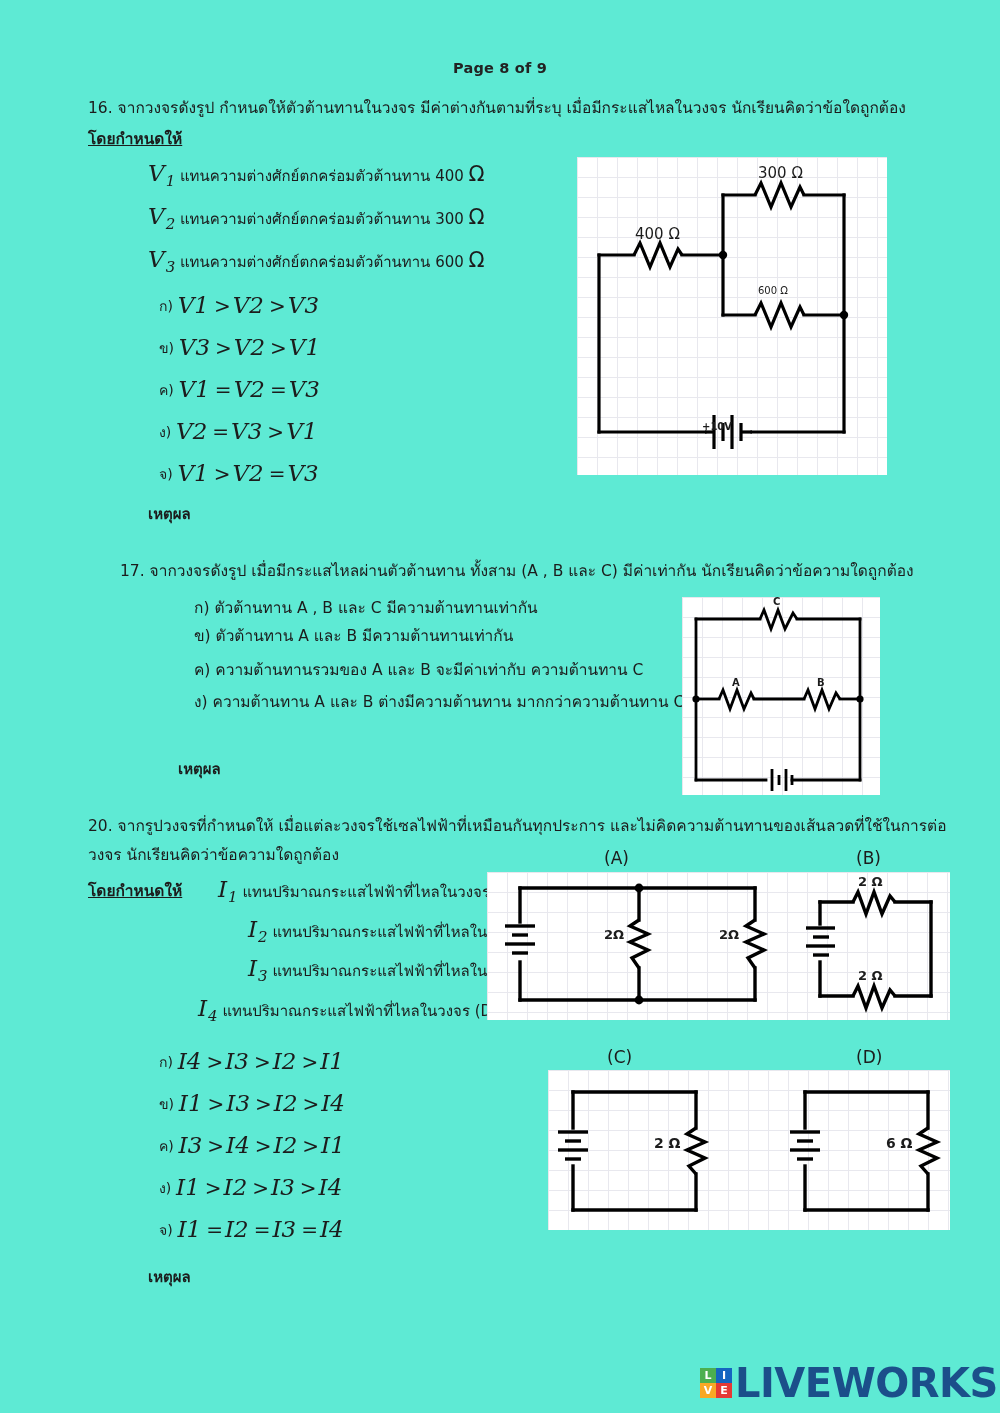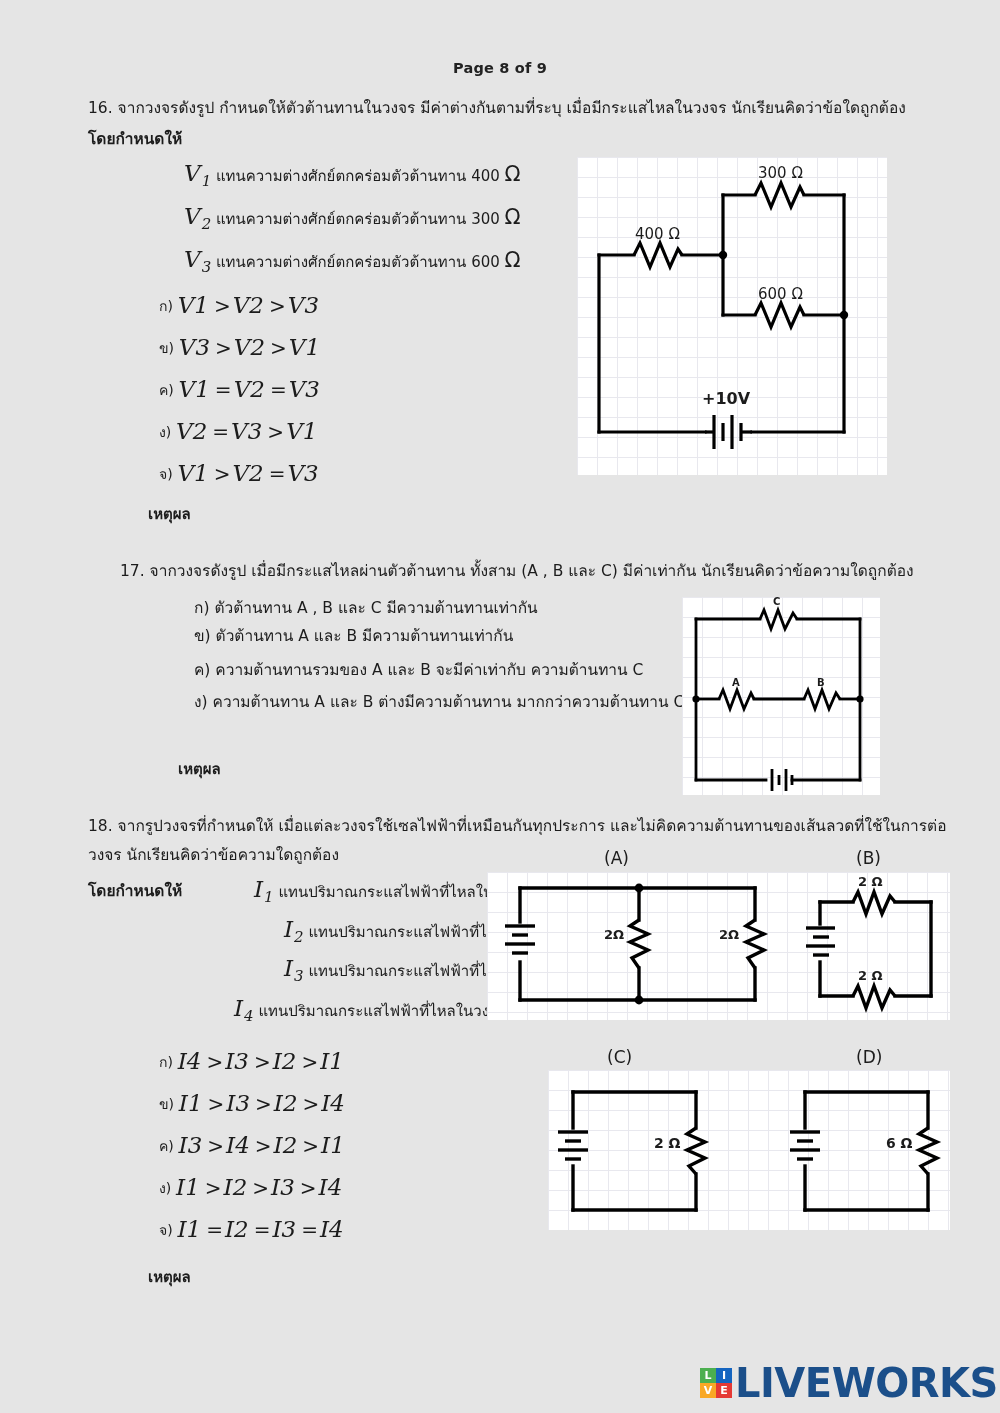--- a/index.html
+++ b/index.html
@@ -11,40 +11,40 @@
     width: 1000px;
     height: 1413px;
     position: relative;
     font-family: "DejaVu Sans", "Liberation Sans", sans-serif;
     color: #1a1a1a;
     overflow: hidden;
   }
   .page {
     position: absolute;
     inset: 0;
-    background: #e5e5e5;
+    background: #5eead4;
   }
   .page-header {
     position: absolute;
     top: 60px;
     left: 0;
     width: 1000px;
     text-align: center;
     font-size: 14.5px;
     font-weight: bold;
     color: #222;
     letter-spacing: 0.2px;
   }
   .qtext {
     position: absolute;
     font-size: 15.5px;
     line-height: 1.52;
     color: #1c1c1c;
   }
-  .bold { font-weight: bold; }
+  .bold { font-weight: bold; text-decoration: underline; }
   .choice {
     position: absolute;
     font-size: 15px;
     color: #1c1c1c;
     white-space: nowrap;
     margin-left: 11px;
   }
   .thai-lead { font-size: 14px; vertical-align: 2px; }
   .var {
     font-family: "DejaVu Serif", "Liberation Serif", serif;
@@ -61,21 +61,20 @@
     font-family: "DejaVu Serif", "Liberation Serif", serif;
     font-size: 20px;
     margin: 0 2px 0 5px;
     font-style: normal;
   }
   .defline {
     position: absolute;
     font-size: 15px;
     white-space: nowrap;
     color: #1c1c1c;
-    margin-left: 36px;
   }
   .omega {
     font-size: 21px;
     font-family: "DejaVu Sans", sans-serif;
   }
   .reason {
     position: absolute;
     font-size: 15px;
     font-weight: bold;
     color: #1c1c1c;
@@ -217,22 +216,22 @@
         <line x1="128" y1="275" x2="137" y2="275"></line>
         <line x1="137" y1="258" x2="137" y2="292"></line>
         <line x1="146" y1="266" x2="146" y2="284"></line>
         <line x1="155" y1="258" x2="155" y2="292"></line>
         <line x1="164" y1="266" x2="164" y2="284"></line>
         <line x1="164" y1="275" x2="175" y2="275"></line>
       </g>
     </svg>
     <div class="fig-label" style="left:58px; top:68px; font-size:15px;">400 Ω</div>
     <div class="fig-label" style="left:181px; top:7px; font-size:15px;">300 Ω</div>
-    <div class="fig-label" style="left:181px; top:128px; font-size:15px;">600 Ω</div>
-    <div class="fig-label" style="left:125px; top:232px; font-size:16px; font-weight:bold;">+10V</div>
+    <div class="fig-label" style="left:181px; top:128px; font-size:10px;">600 Ω</div>
+    <div class="fig-label" style="left:125px; top:264px; font-size:10px; font-weight:bold;">+10V</div>
   </div>
 
   <div class="qtext" style="left:88px; top:560px; width:880px;margin-left:32px;">
     <span>17.</span>
     <span>จากวงจรดังรูป เมื่อมีกระแสไหลผ่านตัวต้านทาน ทั้งสาม (A , B และ C) มีค่าเท่ากัน นักเรียนคิดว่าข้อความใดถูกต้อง</span>
   </div>
 
   <div class="qtext" style="left:194px; top:597px;">
     <span>ก)</span>
     <span>ตัวต้านทาน A , B และ C มีความต้านทานเท่ากัน</span>
@@ -282,21 +281,21 @@
         <line x1="104" y1="172" x2="104" y2="194"></line>
         <line x1="110" y1="178" x2="110" y2="188"></line>
       </g>
     </svg>
     <div class="fig-label" style="left:91px; top:-1px; font-size:10px; font-weight:bold;">C</div>
     <div class="fig-label" style="left:50px; top:80px; font-size:10px; font-weight:bold;">A</div>
     <div class="fig-label" style="left:135px; top:80px; font-size:10px; font-weight:bold;">B</div>
   </div>
 
   <div class="qtext" style="left:88px; top:815px; width:890px;">
-    <span>18.</span>
+    <span>20.</span>
     <span>จากรูปวงจรที่กำหนดให้ เมื่อแต่ละวงจรใช้เซลไฟฟ้าที่เหมือนกันทุกประการ และไม่คิดความต้านทานของเส้นลวดที่ใช้ในการต่อ</span>
   </div>
   <div class="qtext" style="left:88px; top:844px;">วงจร นักเรียนคิดว่าข้อความใดถูกต้อง</div>
 
   <div class="qtext bold" style="left:88px; top:880px;">โดยกำหนดให้</div>
   <div class="defline" style="left:218px; top:876px;">
     <span class="var"><span>I</span><span class="sub">1</span></span>
     <span>แทนปริมาณกระแสไฟฟ้าที่ไหลในวงจร (A)</span>
   </div>
   <div class="defline" style="left:248px; top:916px;">

